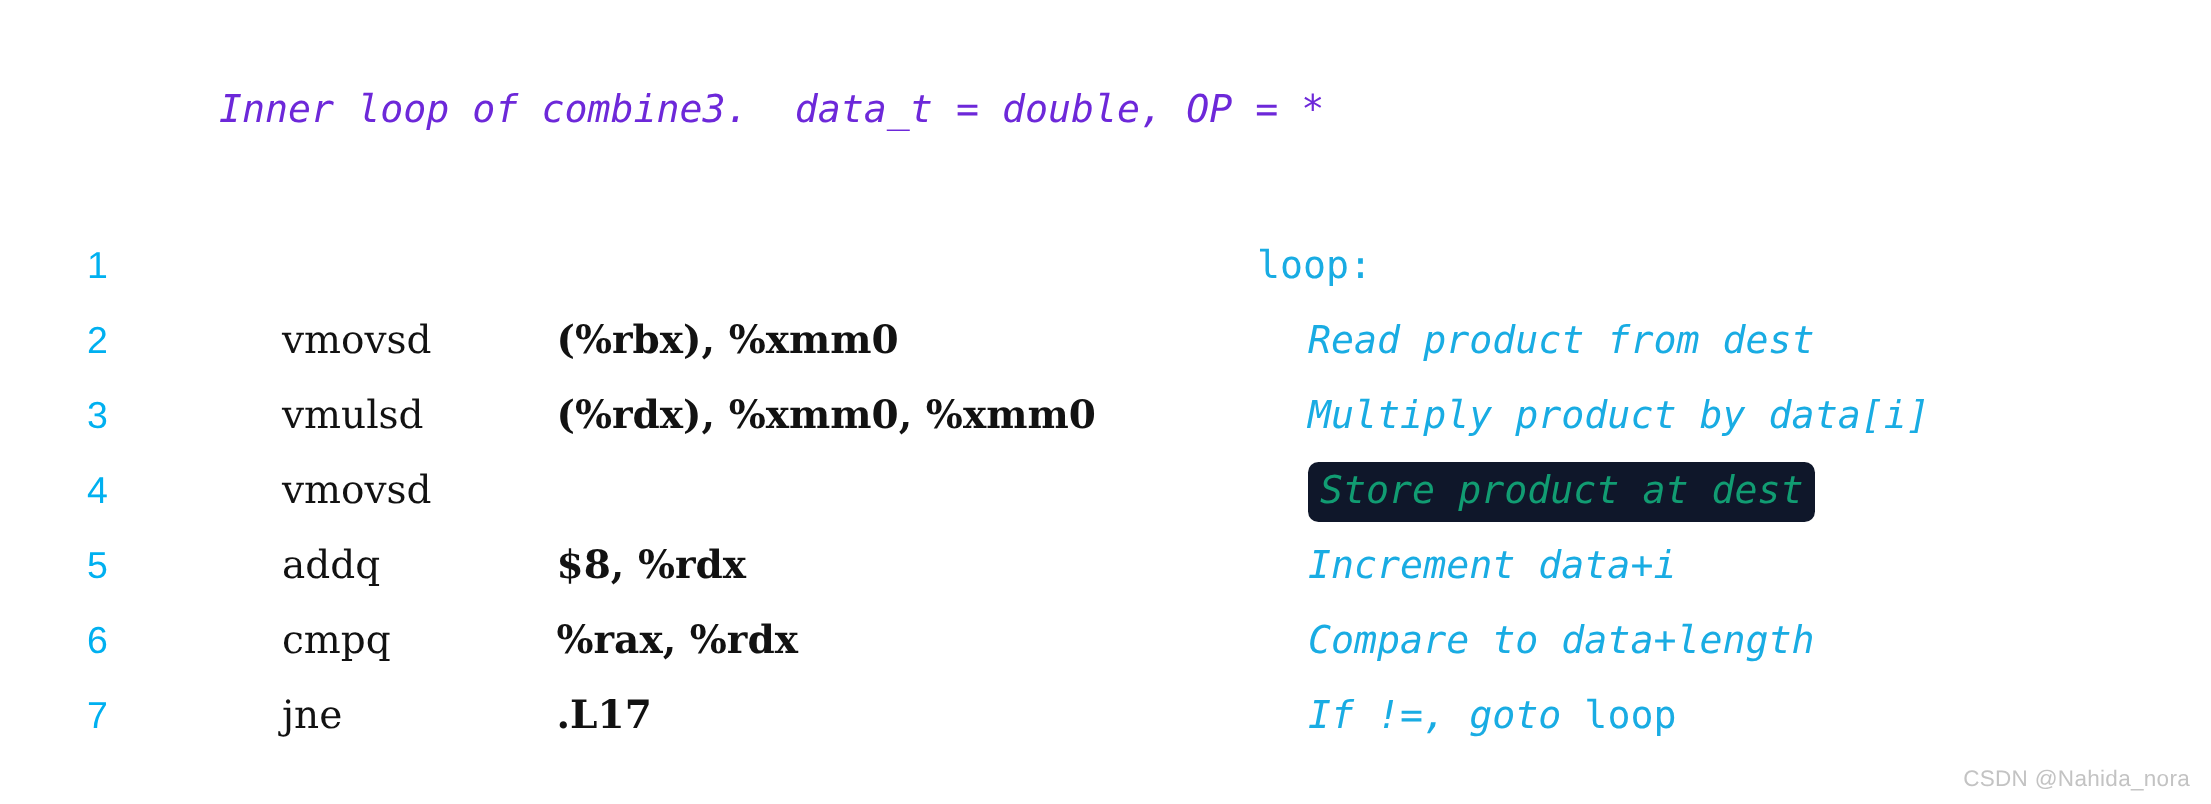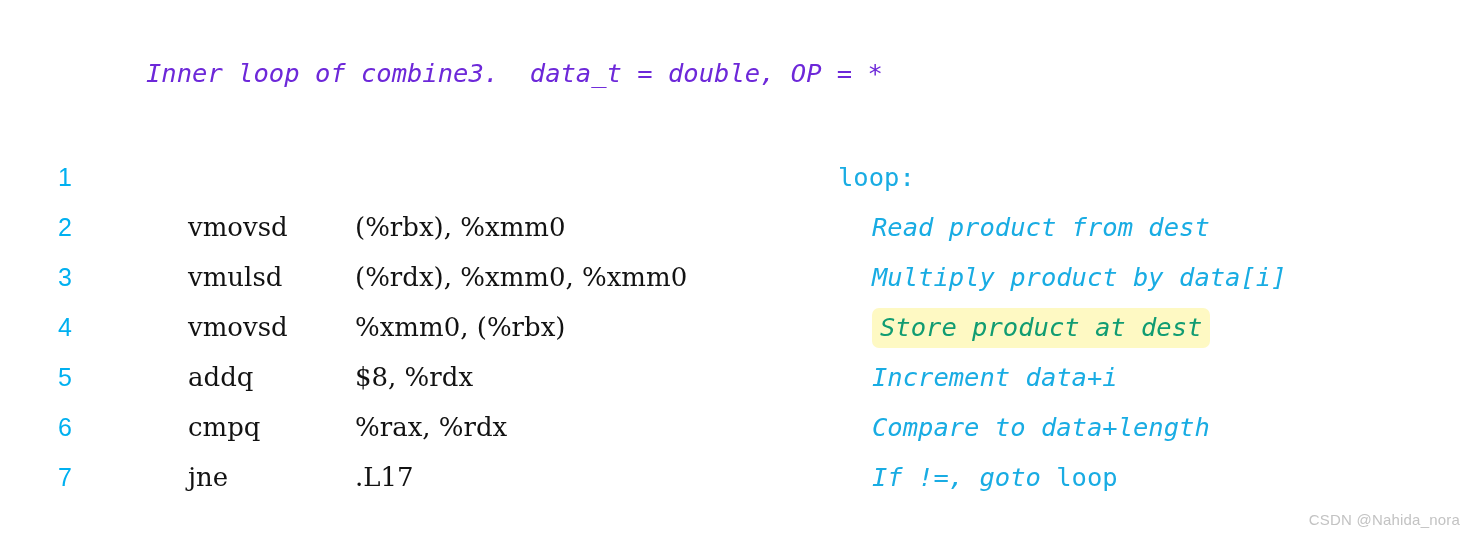--- a/index.html
+++ b/index.html
@@ -66,21 +66,21 @@
     top: 0;
     height: 50px;
     line-height: 50px;
     font-family: "DejaVu Serif", serif;
     white-space: pre;
     color: #121212;
     font-size: 26px;
   }
   .code-label { left: 140px; }
   .code-mnem  { left: 188px; }
-  .code-ops   { left: 355px; }
+  .code-ops   { left: 371px; font-weight: bold; }
 
   
   .note {
     position: absolute;
     top: 0;
     height: 50px;
     line-height: 50px;
     font-family: "DejaVu Sans Mono", monospace;
     font-size: 25.5px;
     white-space: pre;
@@ -95,21 +95,21 @@
     font-style: italic;
   }
   .note-upright {
     font-style: normal;
   }
 
   .note-highlight {
     color: #119C72;
   }
   .note-highlight .hl-bg {
-    background: #fef9c3;
+    background: #0f172a;
     border-radius: 7px;
     padding: 4px 8px 6px 8px;
     box-decoration-break: clone;
     -webkit-box-decoration-break: clone;
   }
 
   
   .watermark {
     position: absolute;
     right: 14px;
@@ -143,21 +143,20 @@
       </div>
       <div class="row">
         <div class="lineno">3</div>
         <div class="code code-mnem">vmulsd</div>
         <div class="code code-ops">(%rdx), %xmm0, %xmm0</div>
         <div class="note note-comment"><span class=""><span>Multiply product by data[i]</span></span></div>
       </div>
       <div class="row">
         <div class="lineno">4</div>
         <div class="code code-mnem">vmovsd</div>
-        <div class="code code-ops">%xmm0, (%rbx)</div>
         <div class="note note-comment note-highlight"><span class="hl-bg"><span>Store product at dest</span></span></div>
       </div>
       <div class="row">
         <div class="lineno">5</div>
         <div class="code code-mnem">addq</div>
         <div class="code code-ops">$8, %rdx</div>
         <div class="note note-comment"><span class=""><span>Increment data+i</span></span></div>
       </div>
       <div class="row">
         <div class="lineno">6</div>

